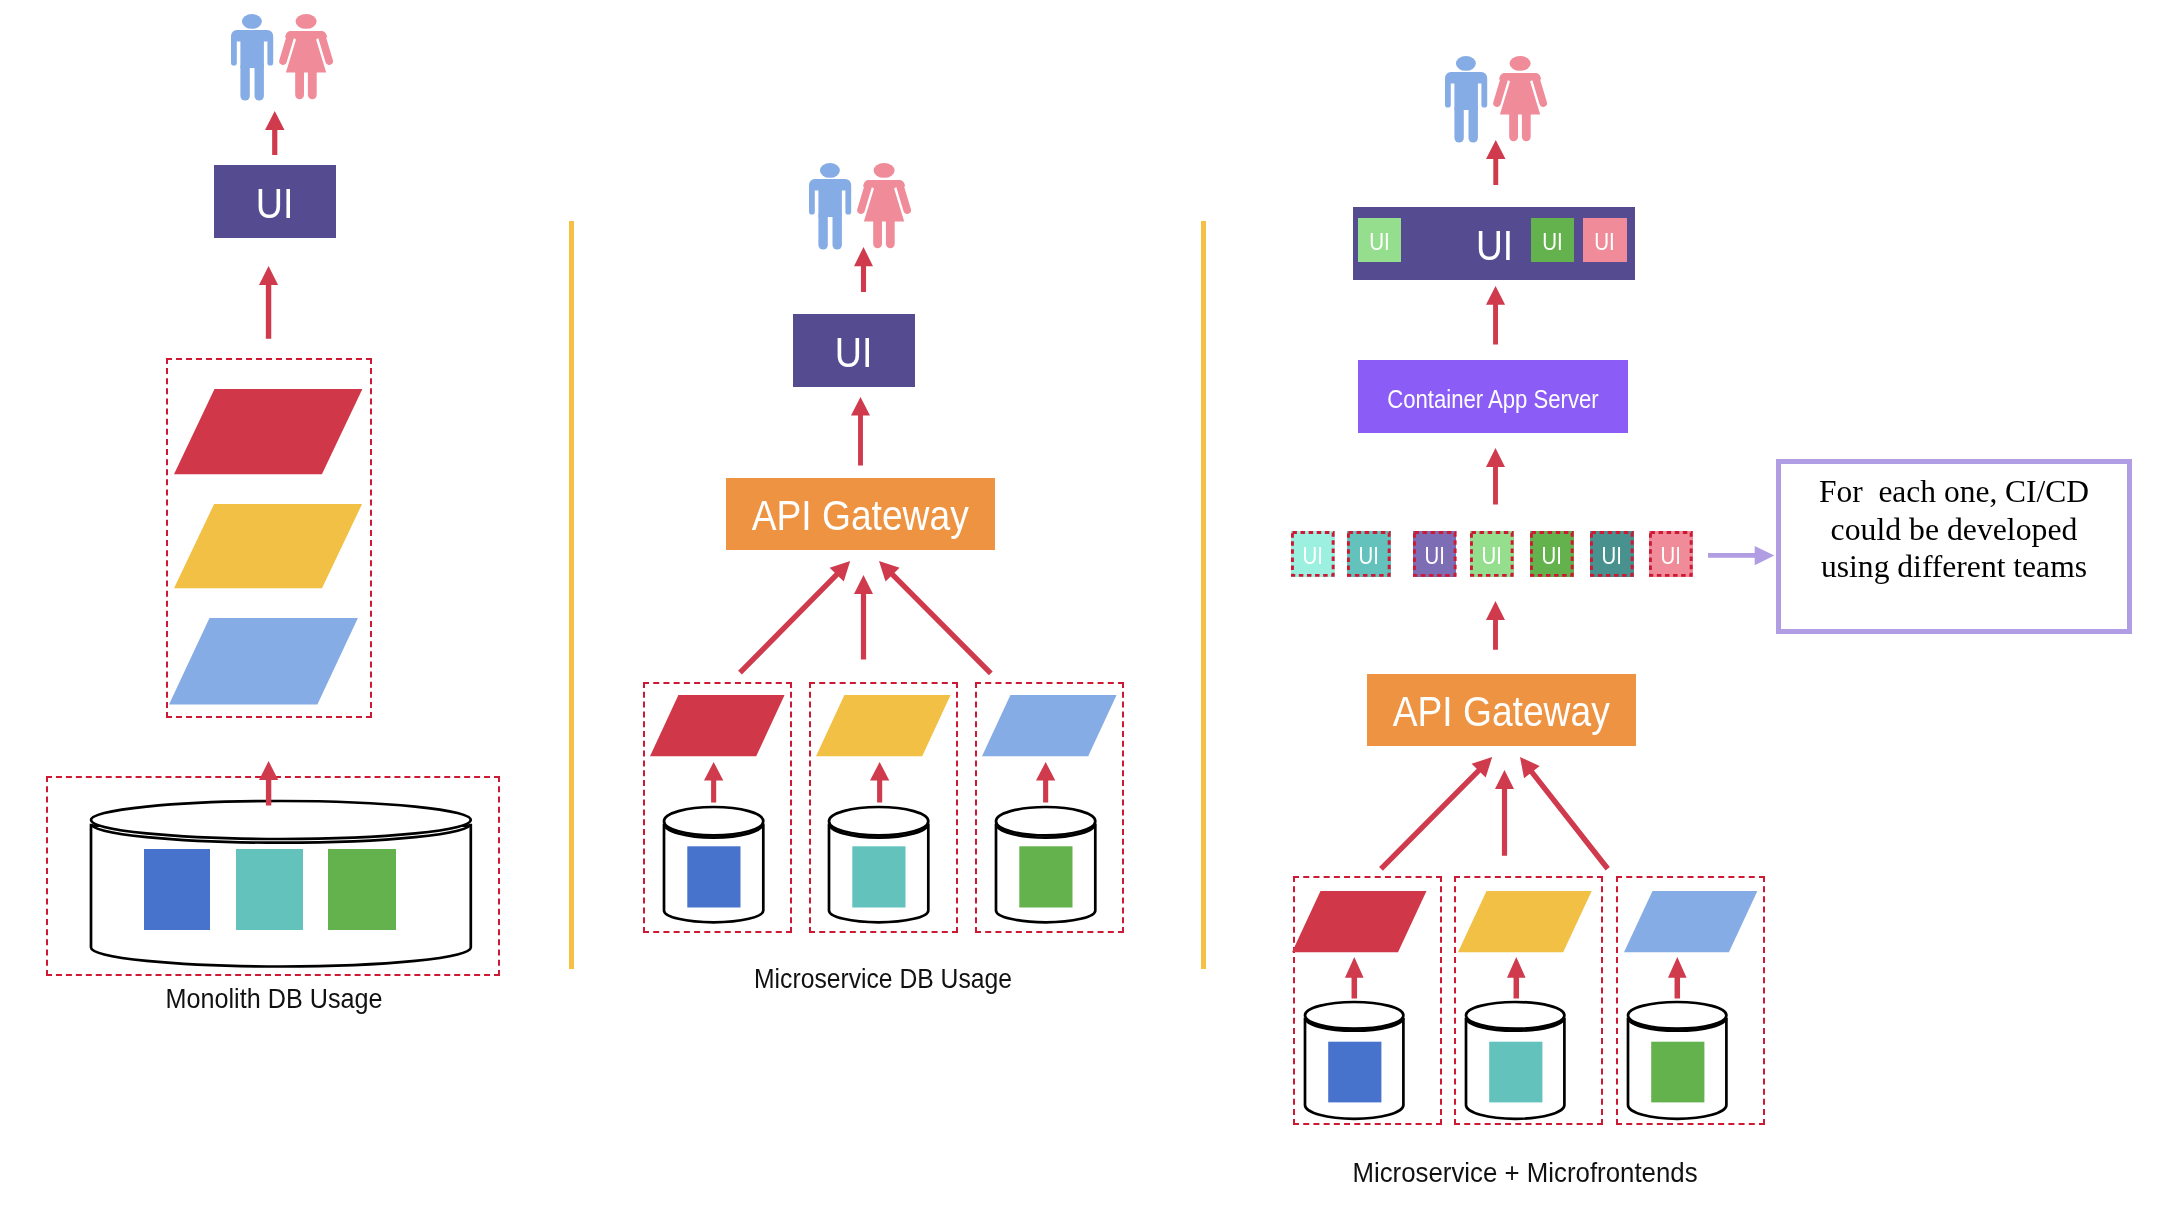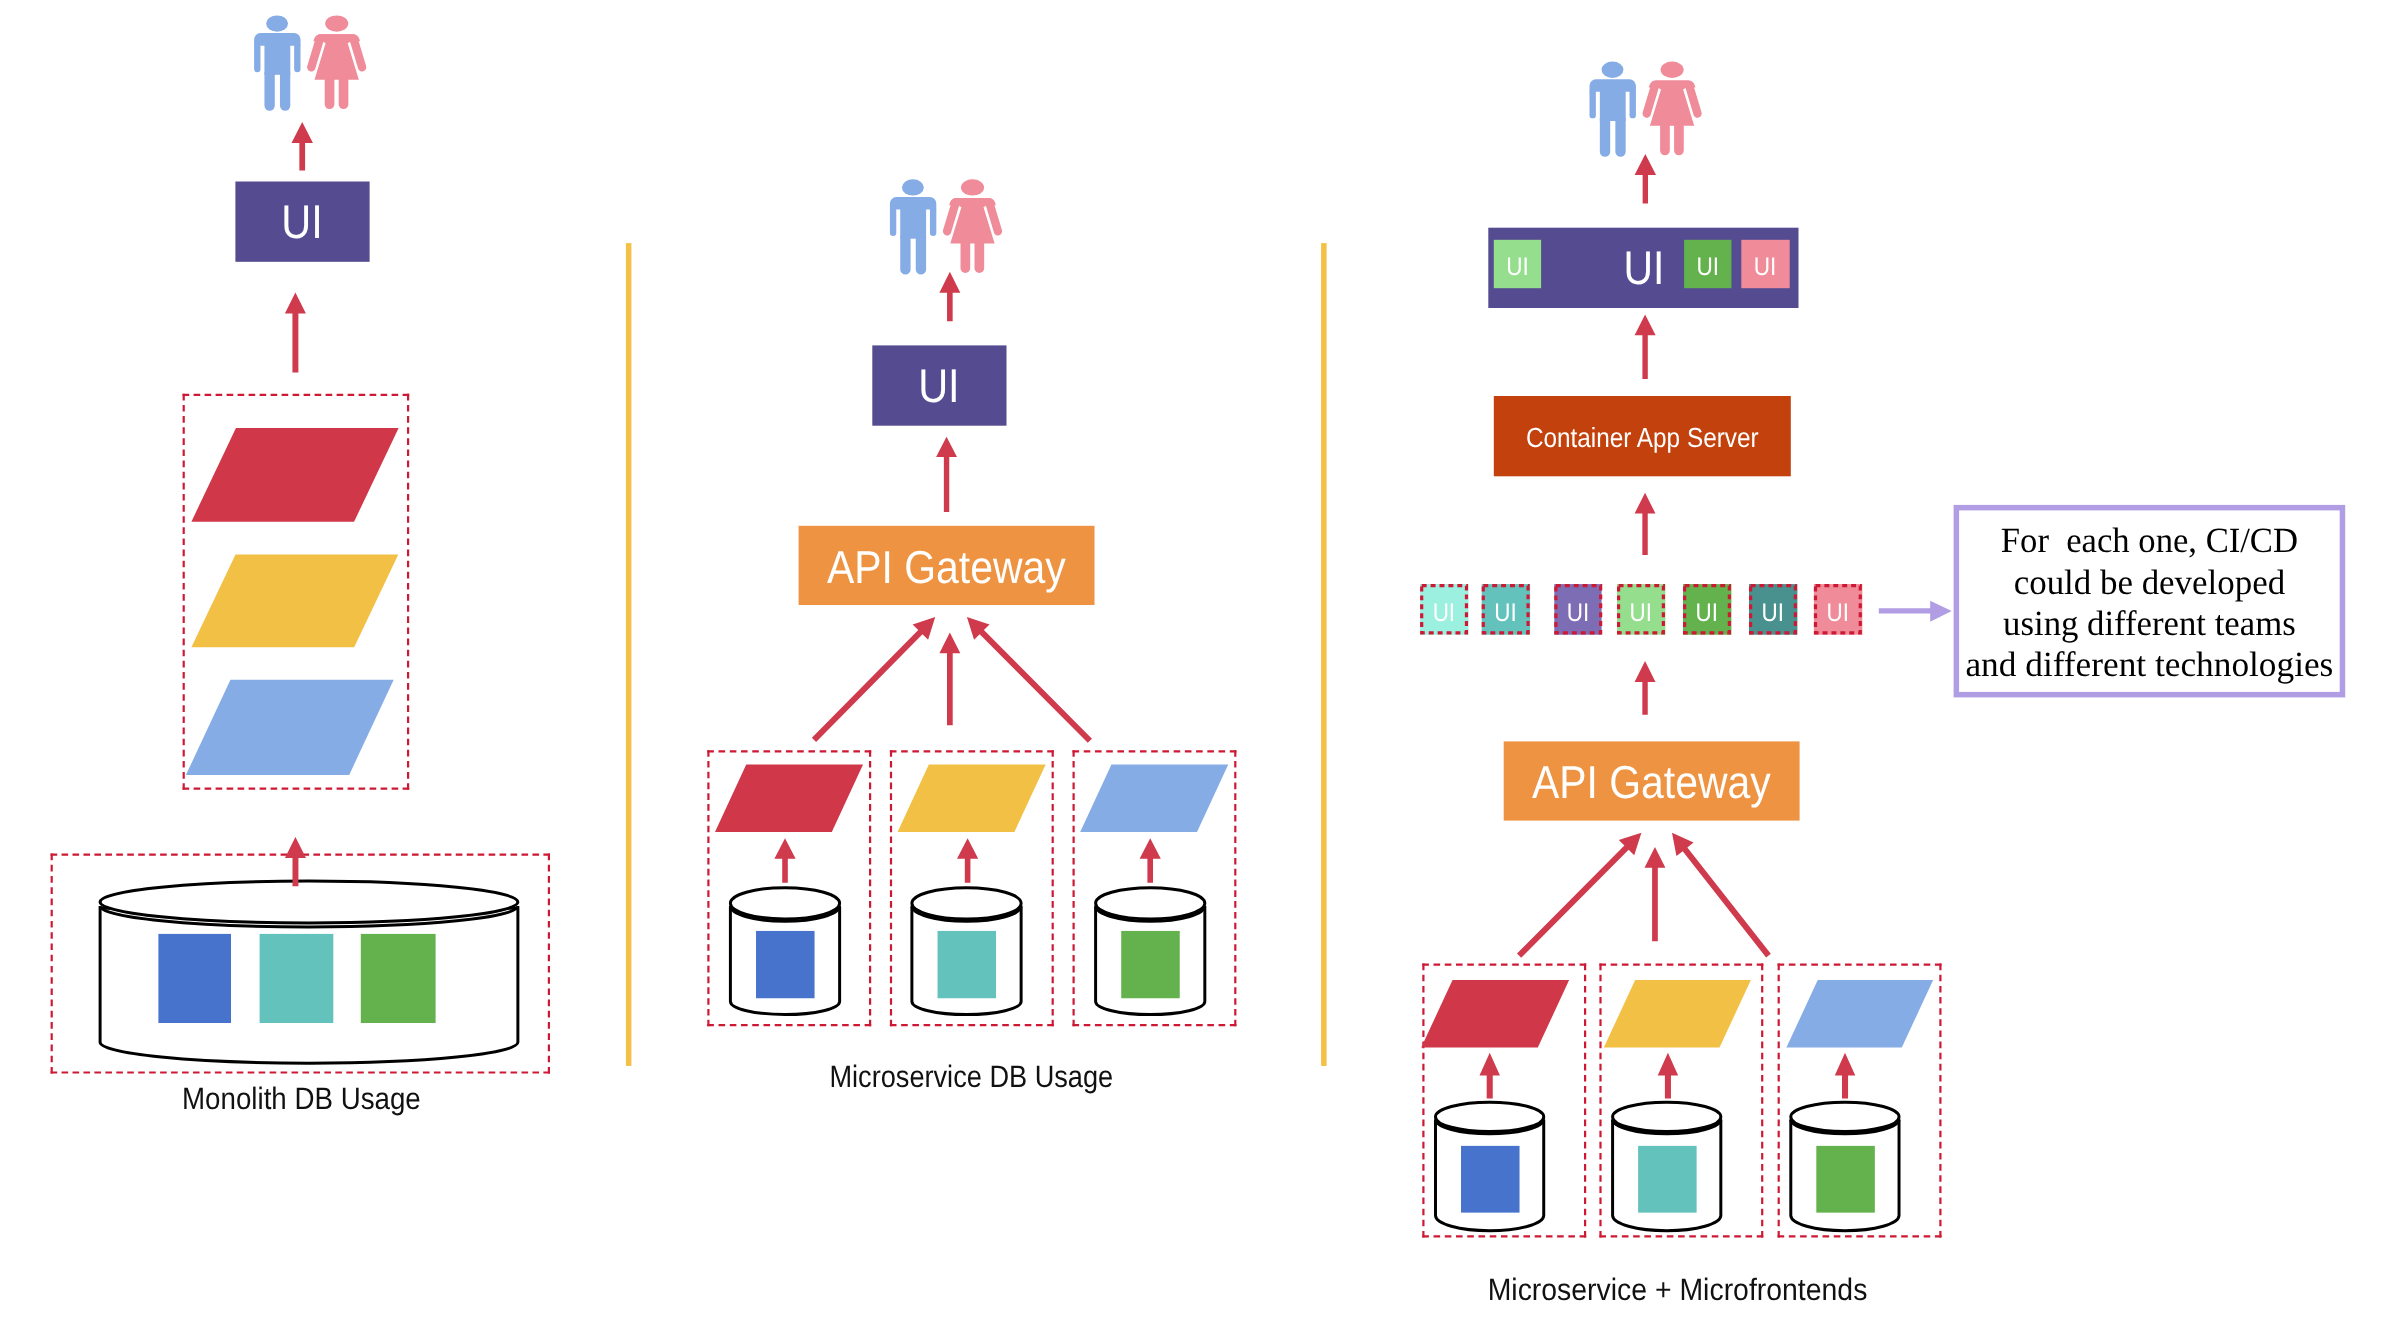--- a/index.html
+++ b/index.html
@@ -199,21 +199,21 @@
       </div>
 <div class="box" style="left:1530.5px;top:217.6px;width:43.4px;height:44.5px;background:#63b24d">
         <span style="font-size:23.1px;transform:scaleX(0.89) translateY(2.8px)">UI</span>
       </div>
 <div class="box" style="left:1582.8px;top:217.6px;width:43.9px;height:44.5px;background:#f08b99">
         <span style="font-size:23.1px;transform:scaleX(0.89) translateY(2.8px)">UI</span>
       </div>
 <svg style="left:1483.95px;top:284.0px" width="23.1" height="62.5" viewBox="0 0 23.1 62.5">
         <polygon points="11.55,2 21.1,20.7 14.0,20.7 14.0,60.5 9.1,60.5 9.1,20.7 2.0,20.7" fill="#cf3a4d"></polygon>
       </svg>
-<div class="box" style="left:1357.8px;top:360.4px;width:270.2px;height:72.8px;background:#c2410c">
+<div class="box" style="left:1357.8px;top:360.4px;width:270.2px;height:72.8px;background:#8b5cf6">
         <span style="font-size:25.1px;transform:scaleX(0.8816) translateY(2.6px)">Container App Server</span>
       </div>
 <svg style="left:1483.8px;top:445.7px" width="23.0" height="60.6" viewBox="0 0 23.0 60.6">
         <polygon points="11.5,2 21.0,20.9 13.95,20.9 13.95,58.6 9.05,58.6 9.05,20.9 2.0,20.9" fill="#cf3a4d"></polygon>
       </svg>
 <div class="chip" style="left:1291.2px;top:531px;width:43.6px;height:45.8px;background:#9bf0e0">
         <svg class="chipborder" width="43.6" height="45.8" viewBox="0 0 43.6 45.8">
           <rect x="1.45" y="1.45" width="40.7" height="42.9" fill="none" stroke="#ce1935" stroke-width="2.9" stroke-dasharray="4.5 3.6"></rect>
         </svg>
         <span style="font-size:23.2px;transform:scaleX(0.88) translateY(3.1px)">UI</span>
@@ -310,14 +310,13 @@
       </svg>
 <div class="lbl" style="left:1525.1px;top:1159.34px;font-size:28.1px;transform:translateX(-50%) scaleX(0.9193)">Microservice + Microfrontends</div>
 </div>
 <svg style="left:1704px;top:542px" width="76" height="30" viewBox="0 0 76 30">
       <polygon points="4,11 50.7,11 50.7,4.1 70.3,13.4 50.7,23.2 50.7,15.8 4,15.8" fill="#b09de4"></polygon>
     </svg>
 <div class="callout" style="left:1776.2px;top:458.9px;width:355.7px;height:174.8px"></div>
 <div class="cl" style="left:1954.2px;top:475.45px;transform:translateX(-50%) scaleX(0.978)">For  each one, CI/CD</div>
 <div class="cl" style="left:1953.6px;top:513.45px;transform:translateX(-50%) scaleX(0.986)">could be developed</div>
 <div class="cl" style="left:1953.8px;top:550.15px;transform:translateX(-50%) scaleX(0.981)">using different teams</div>
-<div class="cl" style="left:1953.9px;top:587.55px;transform:translateX(-50%) scaleX(0.997)">and different technologies</div>
 </div>
 
 </body></html>

